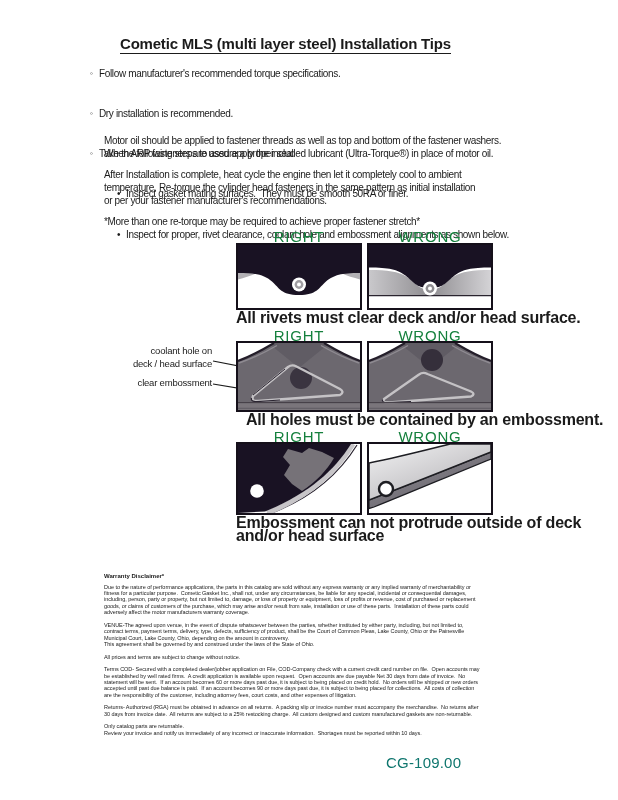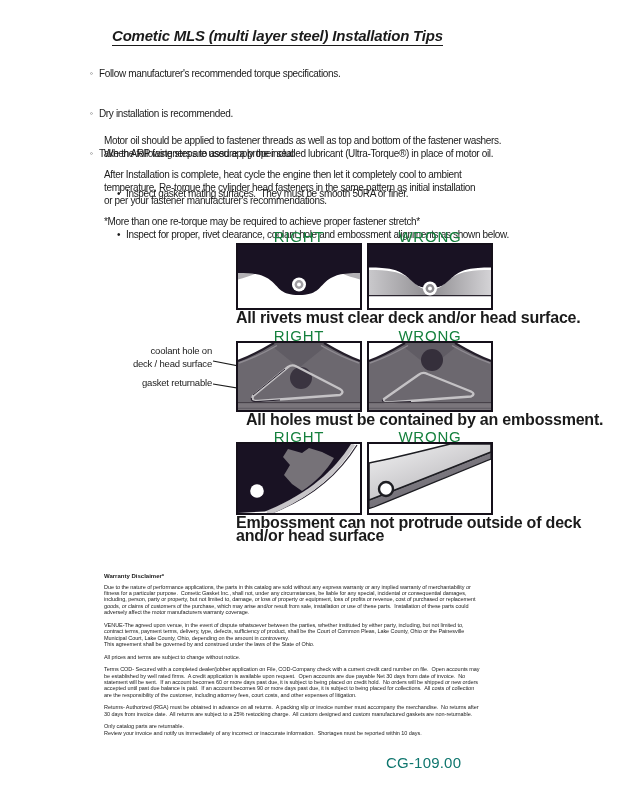--- a/index.html
+++ b/index.html
@@ -1,21 +1,21 @@
 <!DOCTYPE html>
 <html><head>
 <meta charset="utf-8">
 <style>
   html,body{margin:0;padding:0;background:#ffffff;}
   body{width:618px;height:800px;overflow:hidden;
        font-family:"Liberation Sans","DejaVu Sans",sans-serif;color:#1b1b1b;}
   .page{position:relative;width:618px;height:800px;background:#ffffff;}
   .abs{position:absolute;}
-  .title{position:absolute;left:104px;top:19px;margin:8px;font-size:15px;font-weight:700;
-         letter-spacing:-0.2px;border-bottom:1.6px solid #1b1b1b;padding-bottom:1px;font-style:italic;}
+  .title{position:absolute;left:104px;top:19px;margin:16px;font-size:15px;font-weight:700;
+         letter-spacing:-0.2px;border-bottom:1.6px solid #1b1b1b;padding-bottom:1px;}
   .bullets{position:absolute;left:90px;top:40px;font-size:10px;letter-spacing:-0.35px;
            line-height:13.4px;white-space:pre;}
   .b{display:flex;}
   .b .m1{width:9px;font-size:8px;line-height:13.4px;letter-spacing:0;}
   .b.sub{margin-left:27px;}
   .b .m2{width:9px;font-size:10px;line-height:13.4px;letter-spacing:0;}
   .diesel{position:absolute;left:104px;top:116px;margin:0;font-size:12.5px;font-weight:700;letter-spacing:-0.2px;}
   .para{position:absolute;left:104px;margin:0;font-size:10px;letter-spacing:-0.35px;
         line-height:13.2px;white-space:pre;}
   .rw{position:absolute;left:0;height:15px;width:618px;}
@@ -78,21 +78,21 @@
     <rect y="51.5" width="122" height="11.5" fill="#ffffff"></rect>
     <path d="M0,0 H122 V22.5 C102,22.5 93.5,24.5 85.5,30.5 C77.5,36.5 75.5,43 61,43 C46.5,43 44.5,36.5 36.5,30.5 C28.5,24.5 20,22.5 0,22.5 Z" fill="#191223"></path>
     <circle cx="61" cy="43.5" r="7" fill="#ffffff"></circle>
     <circle cx="61" cy="43.5" r="4.4" fill="#8e8c90"></circle>
     <circle cx="61" cy="43.5" r="2" fill="#ffffff"></circle>
   </svg>
   <div class="cap" style="left:236px;top:311px">All rivets must clear deck and/or head surface.</div>
 
   <div class="slab" style="top:344px">coolant hole on
 deck / head surface</div>
-  <div class="slab" style="top:376px">gasket returnable</div>
+  <div class="slab" style="top:376px">clear embossment</div>
   <svg class="abs" style="left:205px;top:340px" width="110" height="60" viewBox="0 0 110 60">
     <line x1="8" y1="21" x2="96" y2="38" stroke="#1a1a1a" stroke-width="1.2"></line>
     <line x1="8" y1="44" x2="57" y2="52" stroke="#1a1a1a" stroke-width="1.2"></line>
   </svg>
   <div class="rw" style="top:327px">
     <span style="left:236px">RIGHT</span>
     <span style="left:367px">WRONG</span>
   </div>
   <svg class="dbox" style="left:236px;top:341px" width="122" height="67" viewBox="0 0 122 67">
     <rect width="122" height="67" fill="#6c686f"></rect>

